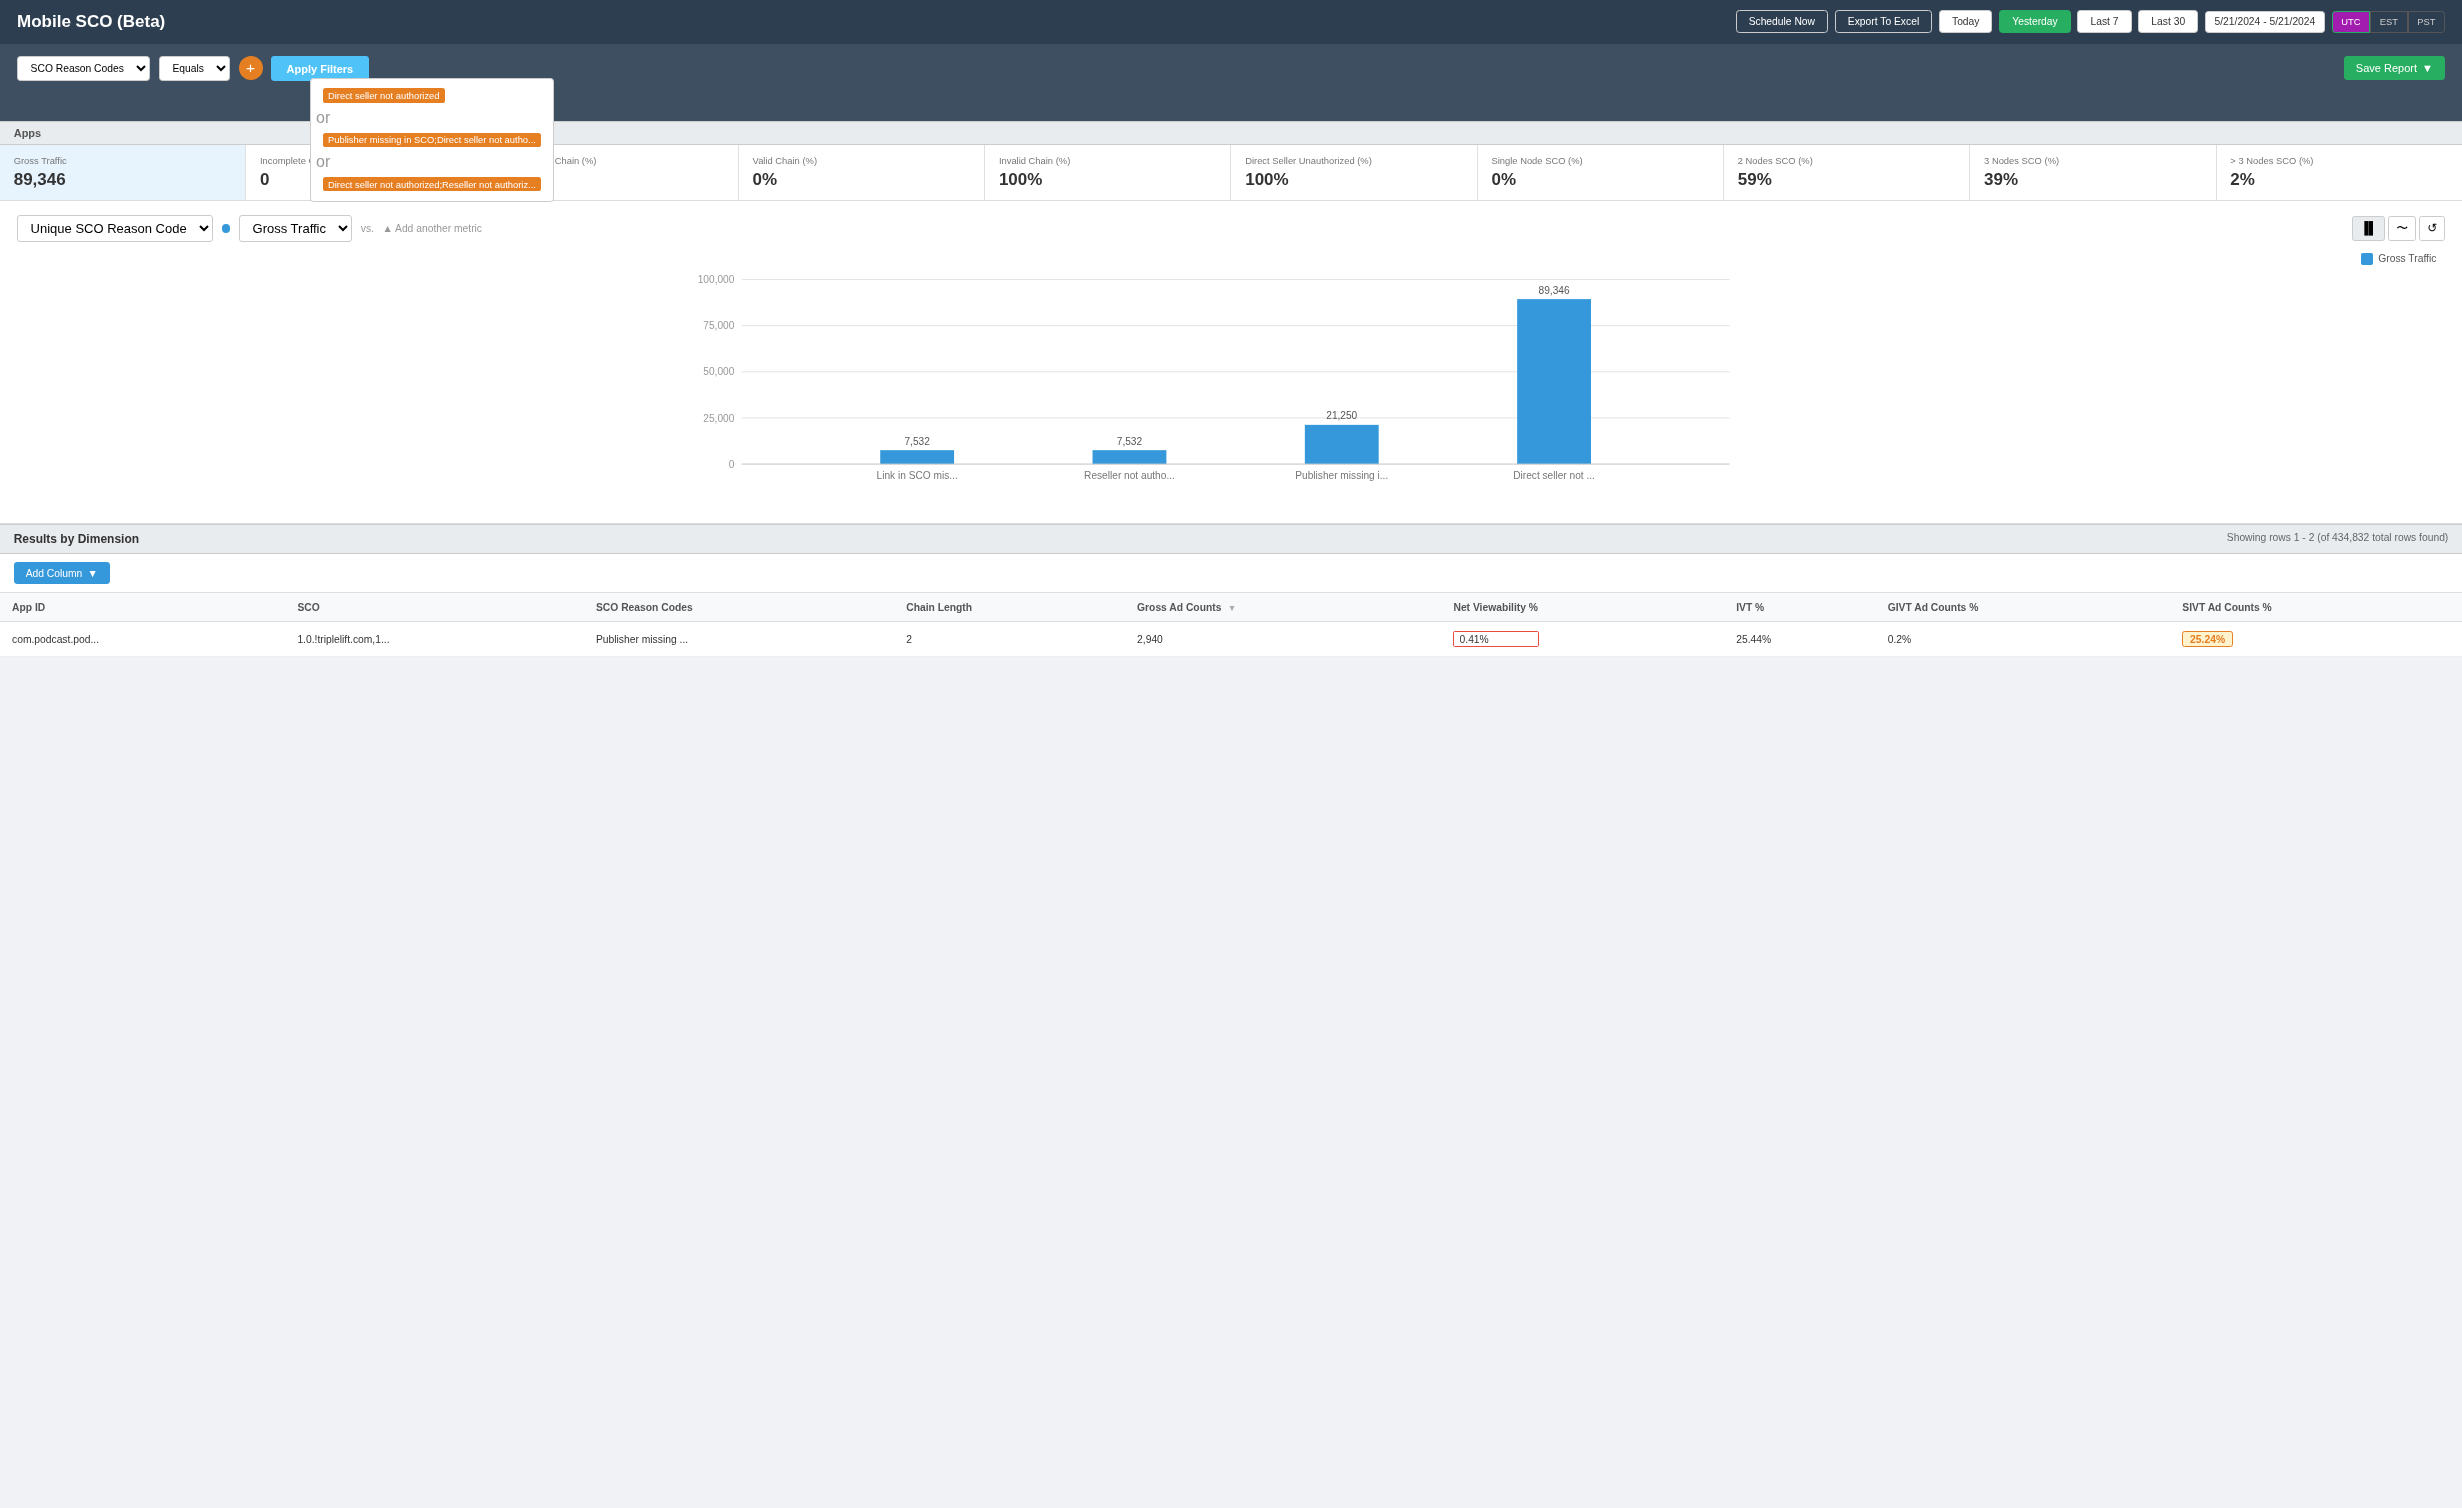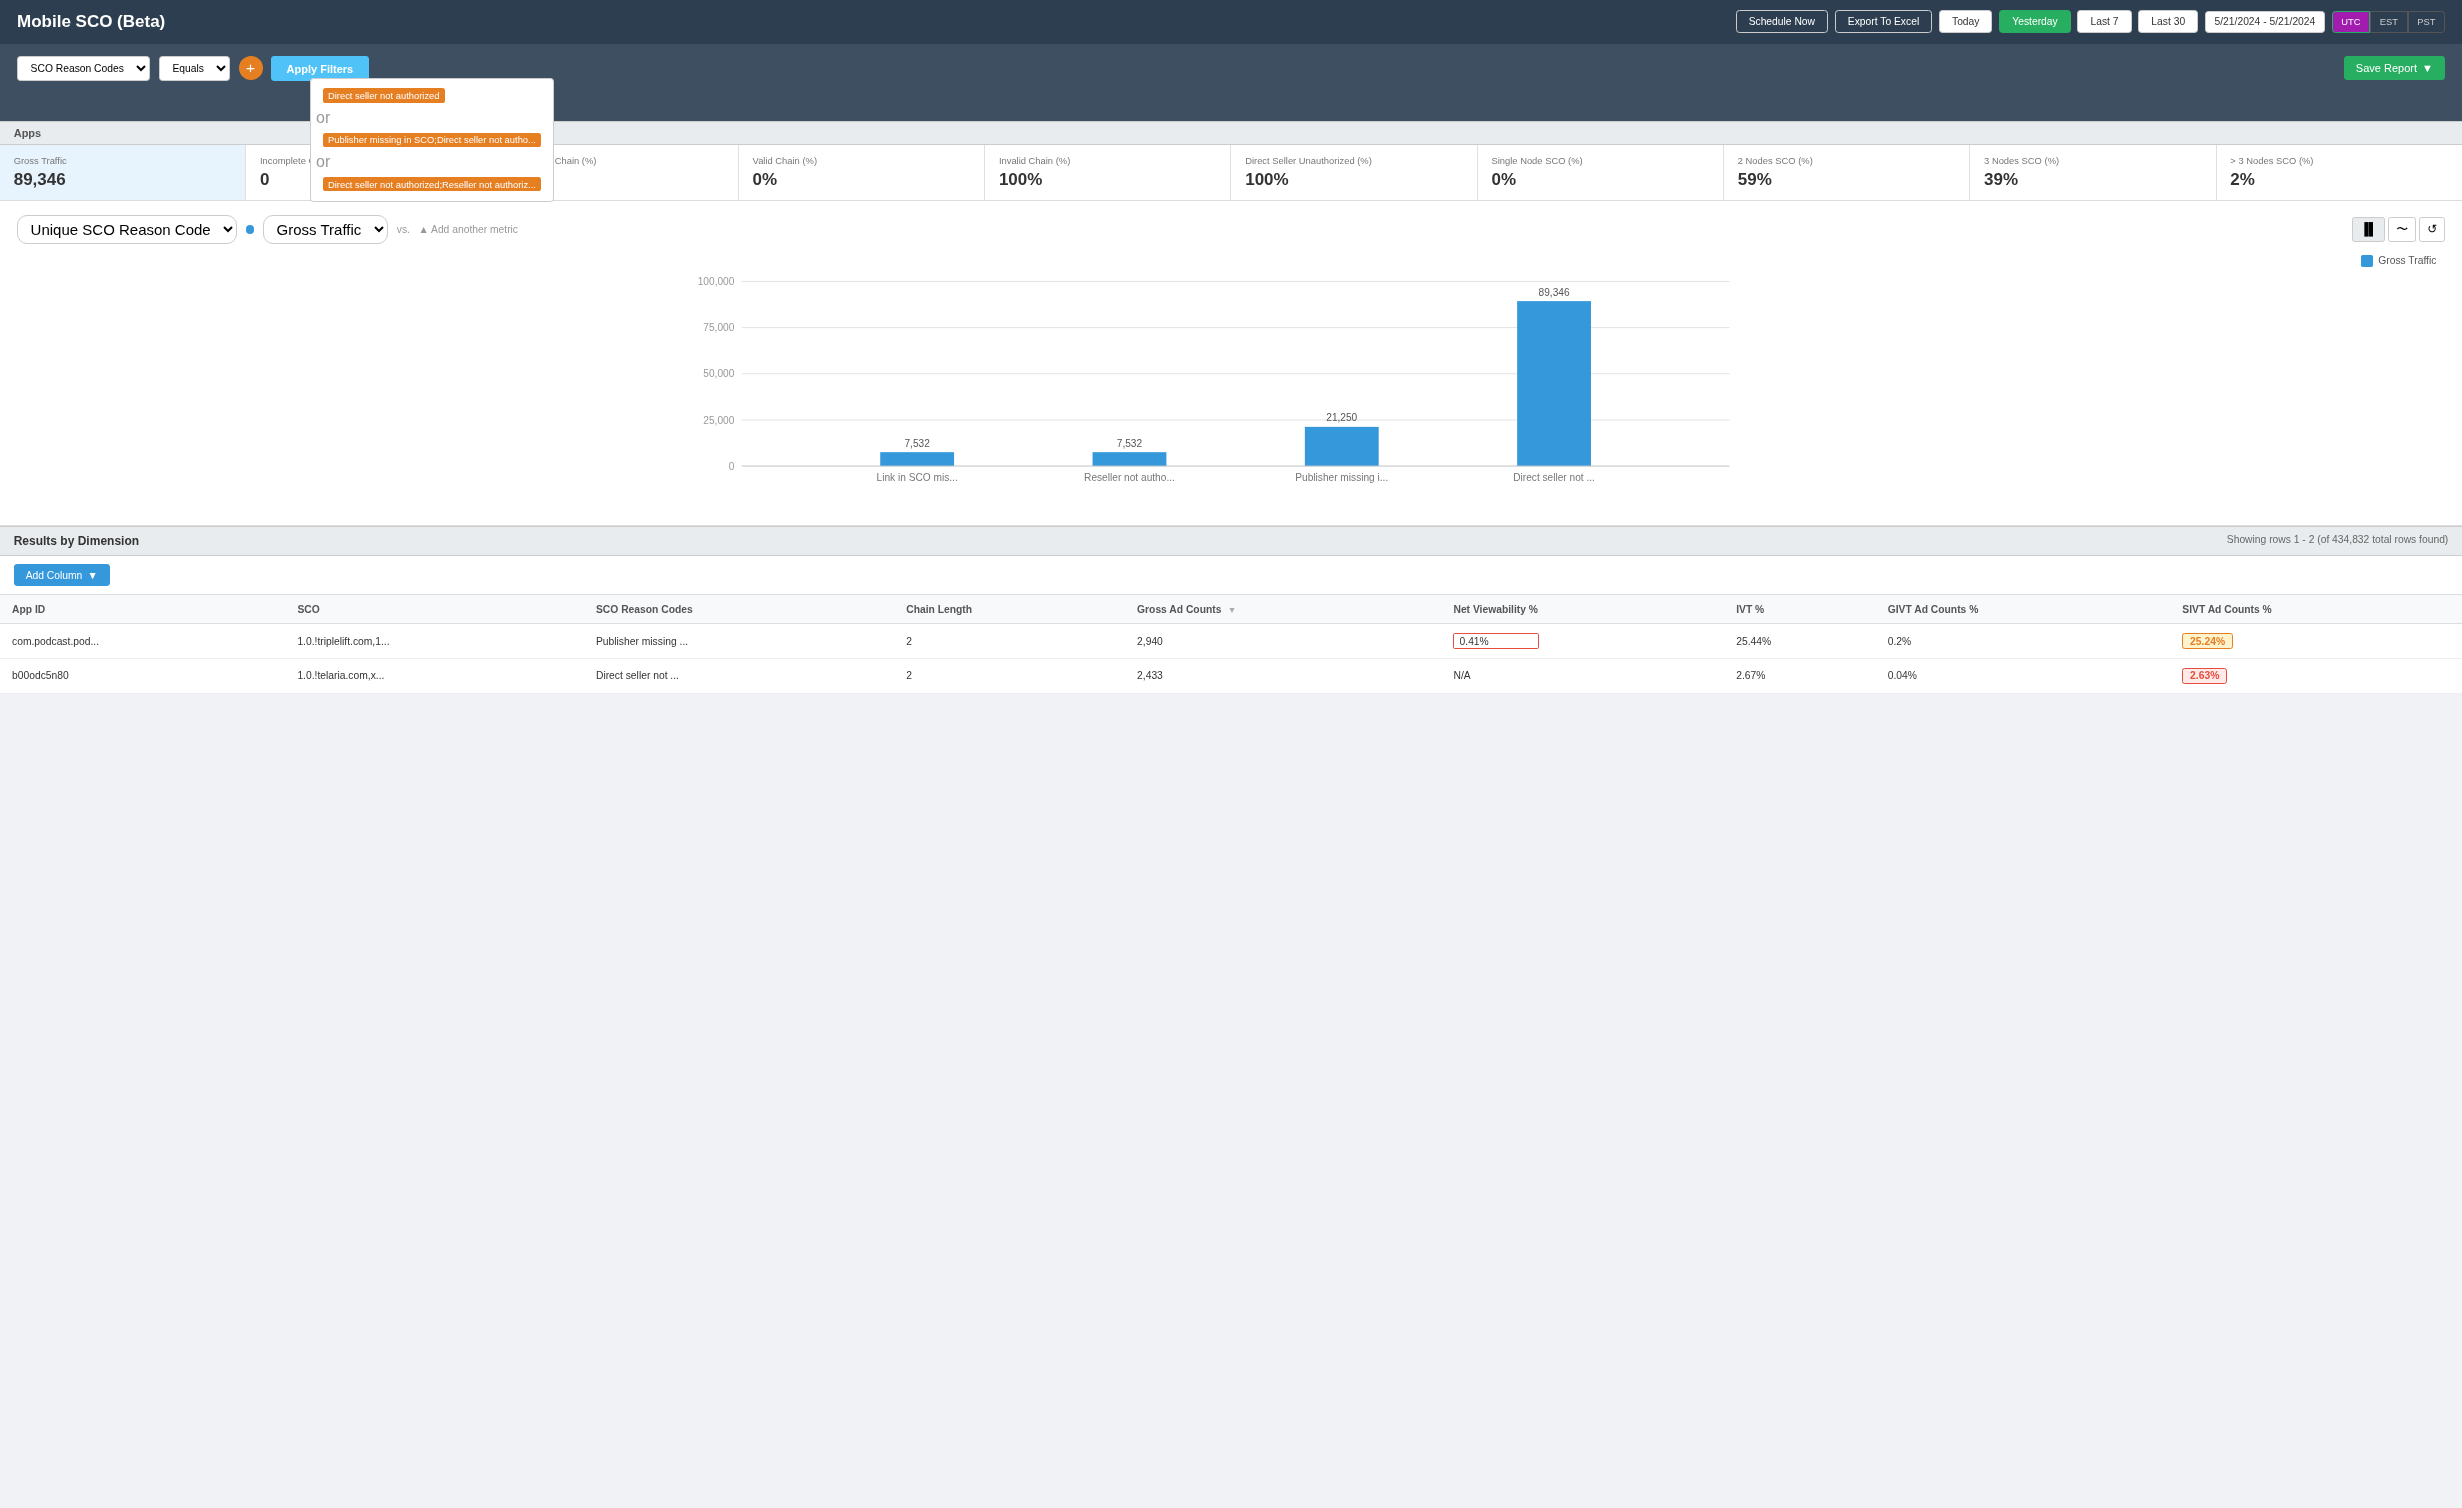--- a/index.html
+++ b/index.html
@@ -37,21 +37,21 @@
     .stats-row { display: flex; background: #fff; border-bottom: 0.9px solid #ddd; }
     .stat-cell { flex: 1; padding: 10.3px 13.7px; border-right: 0.9px solid #e0e0e0; }
     .stat-cell:last-child { border-right: none; }
     .stat-label { font-size: 9.4px; color: #777; margin-bottom: 3.4px; }
     .stat-value { font-size: 17px; font-weight: bold; color: #333; }
     .stat-cell.highlight { background: #e8f4fd; }
 
     
     .chart-container { background: #fff; padding: 13.7px 17px; border-bottom: 0.9px solid #ddd; }
     .chart-controls { display: flex; align-items: center; gap: 8.6px; margin-bottom: 10.3px; }
-    .metric-select { padding: 4.3px 8.6px; border-radius: 10px; border: 0.9px solid #ccc; font-size: 15px; background: #fff; cursor: pointer; }
+    .metric-select { padding: 4.3px 8.6px; border-radius: 3px; border: 0.9px solid #ccc; font-size: 13px; background: #fff; cursor: pointer; }
     .metric-dot { width: 8.6px; height: 8.6px; background: #3498db; border-radius: 50%; display: inline-block; }
     .vs-text { font-size: 10.3px; color: #999; }
     .add-metric { font-size: 10.3px; color: #999; cursor: pointer; }
     .chart-type-btns { margin-left: auto; display: flex; gap: 3.4px; }
     .chart-type-btn { background: #fff; border: 0.9px solid #ccc; border-radius: 2.6px; padding: 3.4px 6.8px; cursor: pointer; font-size: 12px; }
     .chart-type-btn.active { background: #e8ecef; }
 
     
     .chart-wrap { position: relative; overflow: hidden; }
     .chart-legend { position: absolute; top: 0; right: 0; display: flex; align-items: center; gap: 5.1px; font-size: 10.3px; color: #555; }
@@ -256,26 +256,15 @@
         <td>com.podcast.pod...</td>
         <td>1.0.!triplelift.com,1...</td>
         <td>Publisher missing ...</td>
         <td>2</td>
         <td>2,940</td>
         <td><input class="input-cell" value="0.41%" style=""></td>
         <td>25.44%</td>
         <td>0.2%</td>
         <td><span class="badge-orange">25.24%</span></td>
       </tr>
-      <tr>
-        <td>b00odc5n80</td>
-        <td>1.0.!telaria.com,x...</td>
-        <td>Direct seller not ...</td>
-        <td>2</td>
-        <td>2,433</td>
-        <td>N/A</td>
-        <td>2.67%</td>
-        <td>0.04%</td>
-        <td><span class="badge-red">2.63%</span></td>
-      </tr>
     </tbody>
   </table>
 
 
 </body></html>

